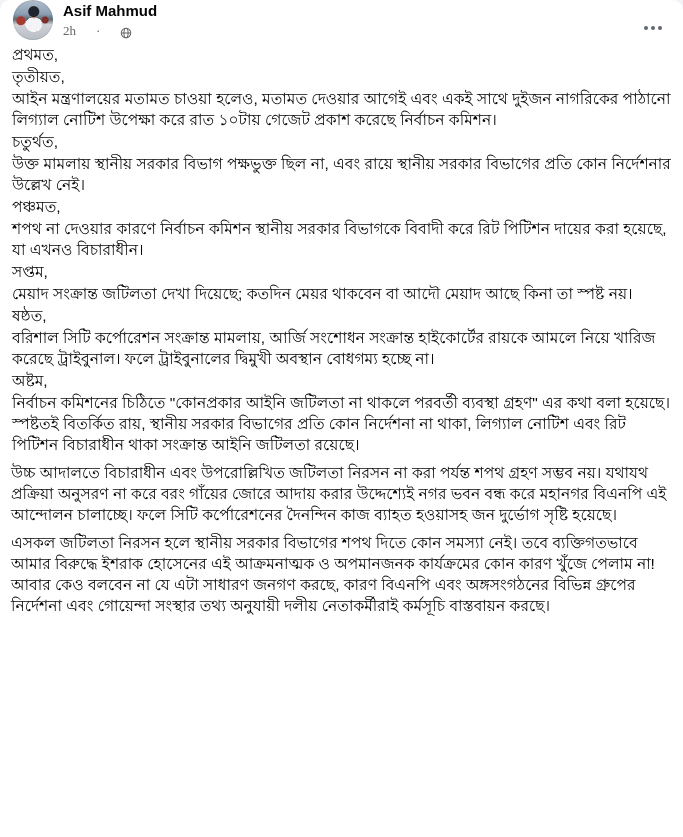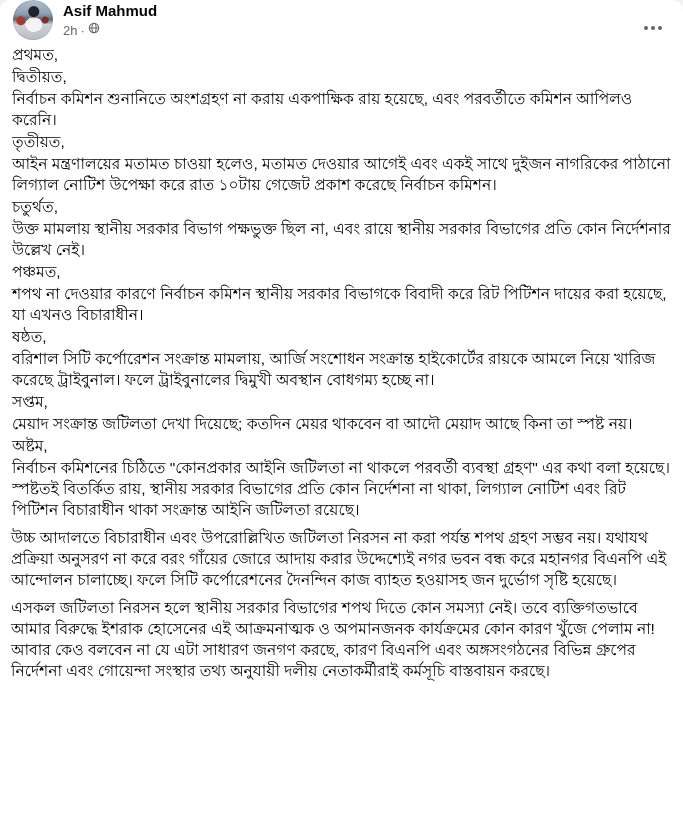--- a/index.html
+++ b/index.html
@@ -44,26 +44,27 @@
   .header-text { margin-left: 10px; padding-top: 1px; }
   .author {
     font-size: 15px;
     font-weight: 700;
     color: #050505;
     line-height: 19px;
     cursor: pointer;
   }
   .meta {
     display: flex;
-    align-items: flex-start;
-    gap: 3px;
+    align-items: flex-end;
+    gap: 20px;
     font-size: 13px;
     color: #65676b;
     line-height: 17px;
     margin-top: 2px;
+    font-family: Liberation Serif, serif;
   }
   .meta .timestamp { cursor: pointer; }
   .meta .sep { color: #65676b; }
   .globe { display: inline-flex; align-items: center; }
   .menu-btn {
     position: absolute;
     right: 14px;
     top: 14px;
     width: 32px;
     height: 28px;
@@ -121,42 +122,38 @@
       </span>
     </div>
   </div>
 
   <div class="body">
     <div>
         <div class="point">
           <div class="point-label">প্রথমত,</div>
         </div>
         <div class="point">
-          <div class="point-label">দ্বিতীয়ত,</div>
-          <div class="point-text">নির্বাচন কমিশন শুনানিতে অংশগ্রহণ না করায় একপাক্ষিক রায় হয়েছে, এবং পরবর্তীতে কমিশন আপিলও করেনি।</div>
-        </div>
-        <div class="point">
           <div class="point-label">তৃতীয়ত,</div>
           <div class="point-text">আইন মন্ত্রণালয়ের মতামত চাওয়া হলেও, মতামত দেওয়ার আগেই এবং একই সাথে দুইজন নাগরিকের পাঠানো লিগ্যাল নোটিশ উপেক্ষা করে রাত ১০টায় গেজেট প্রকাশ করেছে নির্বাচন কমিশন।</div>
         </div>
         <div class="point">
           <div class="point-label">চতুর্থত,</div>
           <div class="point-text">উক্ত মামলায় স্থানীয় সরকার বিভাগ পক্ষভুক্ত ছিল না, এবং রায়ে স্থানীয় সরকার বিভাগের প্রতি কোন নির্দেশনার উল্লেখ নেই।</div>
         </div>
         <div class="point">
           <div class="point-label">পঞ্চমত,</div>
           <div class="point-text">শপথ না দেওয়ার কারণে নির্বাচন কমিশন স্থানীয় সরকার বিভাগকে বিবাদী করে রিট পিটিশন দায়ের করা হয়েছে, যা এখনও বিচারাধীন।</div>
         </div>
         <div class="point">
+          <div class="point-label">সপ্তম,</div>
+          <div class="point-text">মেয়াদ সংক্রান্ত জটিলতা দেখা দিয়েছে; কতদিন মেয়র থাকবেন বা আদৌ মেয়াদ আছে কিনা তা স্পষ্ট নয়।</div>
+        </div>
+        <div class="point">
           <div class="point-label">ষষ্ঠত,</div>
           <div class="point-text">বরিশাল সিটি কর্পোরেশন সংক্রান্ত মামলায়, আর্জি সংশোধন সংক্রান্ত হাইকোর্টের রায়কে আমলে নিয়ে খারিজ করেছে ট্রাইবুনাল। ফলে ট্রাইবুনালের দ্বিমুখী অবস্থান বোধগম্য হচ্ছে না।</div>
-        </div>
-        <div class="point">
-          <div class="point-label">সপ্তম,</div>
-          <div class="point-text">মেয়াদ সংক্রান্ত জটিলতা দেখা দিয়েছে; কতদিন মেয়র থাকবেন বা আদৌ মেয়াদ আছে কিনা তা স্পষ্ট নয়।</div>
         </div>
         <div class="point">
           <div class="point-label">অষ্টম,</div>
           <div class="point-text">নির্বাচন কমিশনের চিঠিতে "কোনপ্রকার আইনি জটিলতা না থাকলে পরবর্তী ব্যবস্থা গ্রহণ" এর কথা বলা হয়েছে। স্পষ্টতই বিতর্কিত রায়, স্থানীয় সরকার বিভাগের প্রতি কোন নির্দেশনা না থাকা, লিগ্যাল নোটিশ এবং রিট পিটিশন বিচারাধীন থাকা সংক্রান্ত আইনি জটিলতা রয়েছে।</div>
         </div>
         <div class="point">
         </div>
       </div>
     <div>
         <div class="para">উচ্চ আদালতে বিচারাধীন এবং উপরোল্লিখিত জটিলতা নিরসন না করা পর্যন্ত শপথ গ্রহণ সম্ভব নয়। যথাযথ প্রক্রিয়া অনুসরণ না করে বরং গাঁয়ের জোরে আদায় করার উদ্দেশ্যেই নগর ভবন বন্ধ করে মহানগর বিএনপি এই আন্দোলন চালাচ্ছে। ফলে সিটি কর্পোরেশনের দৈনন্দিন কাজ ব্যাহত হওয়াসহ জন দুর্ভোগ সৃষ্টি হয়েছে।</div>

